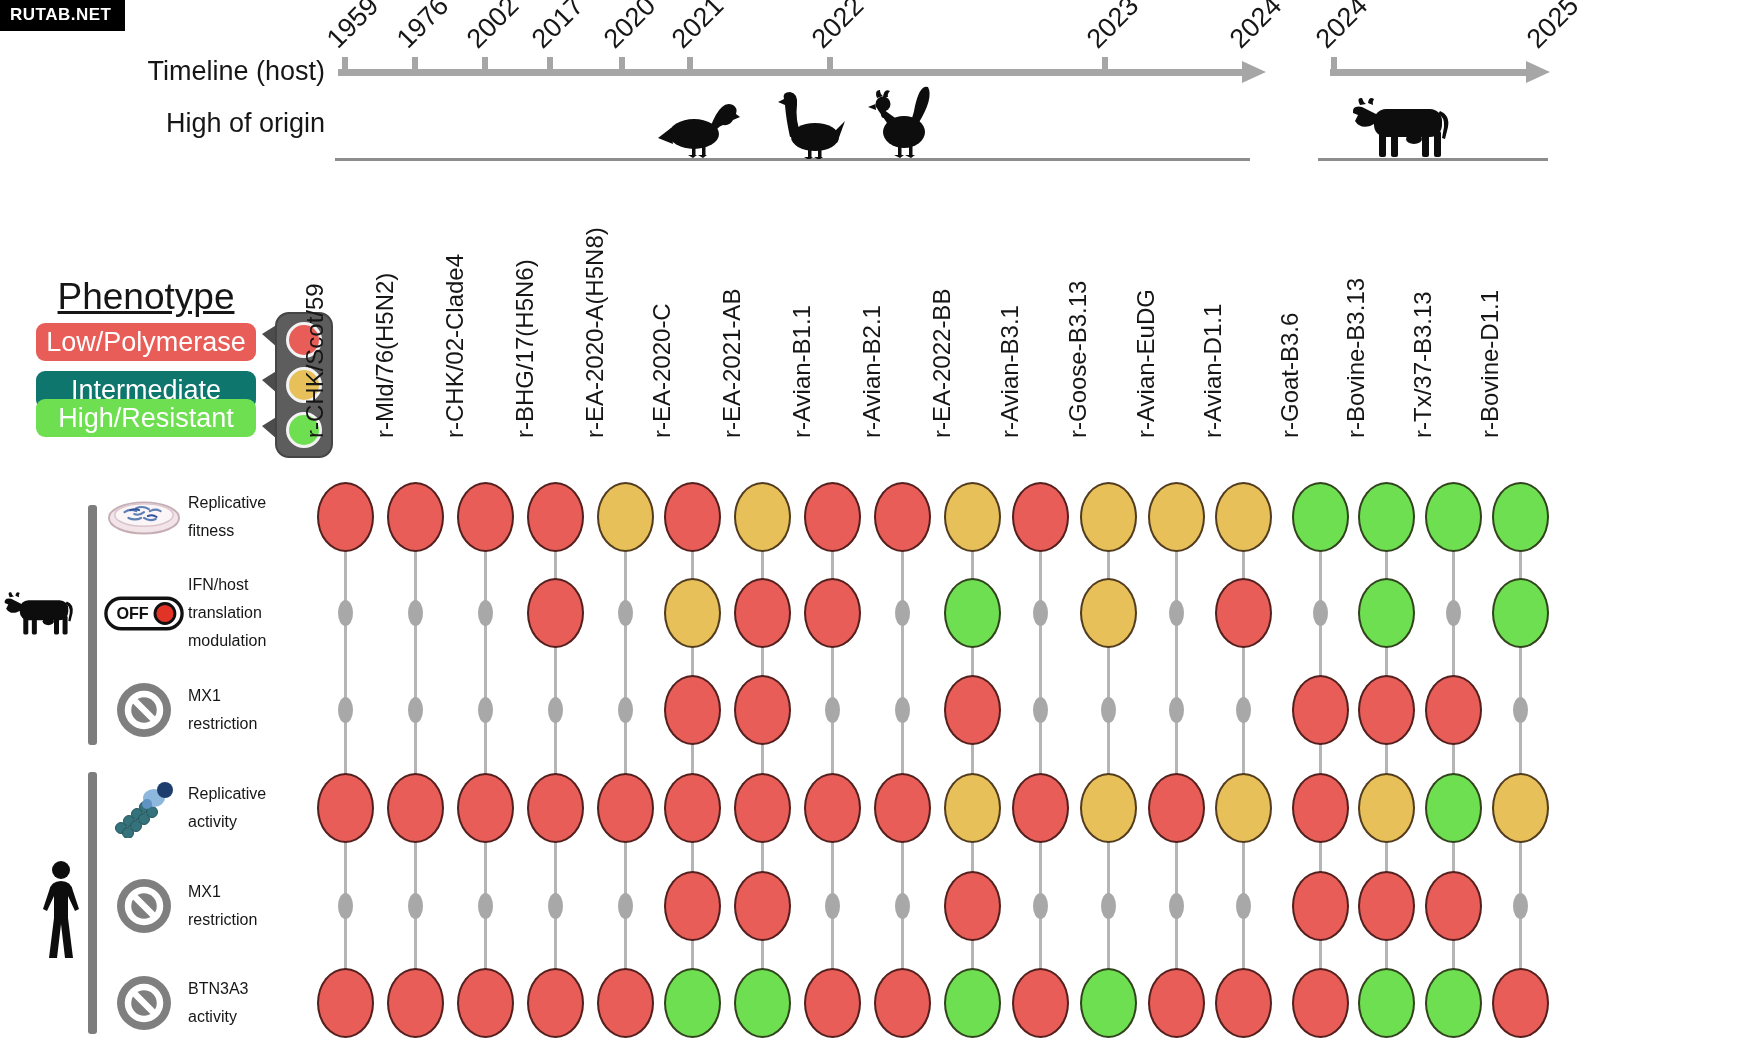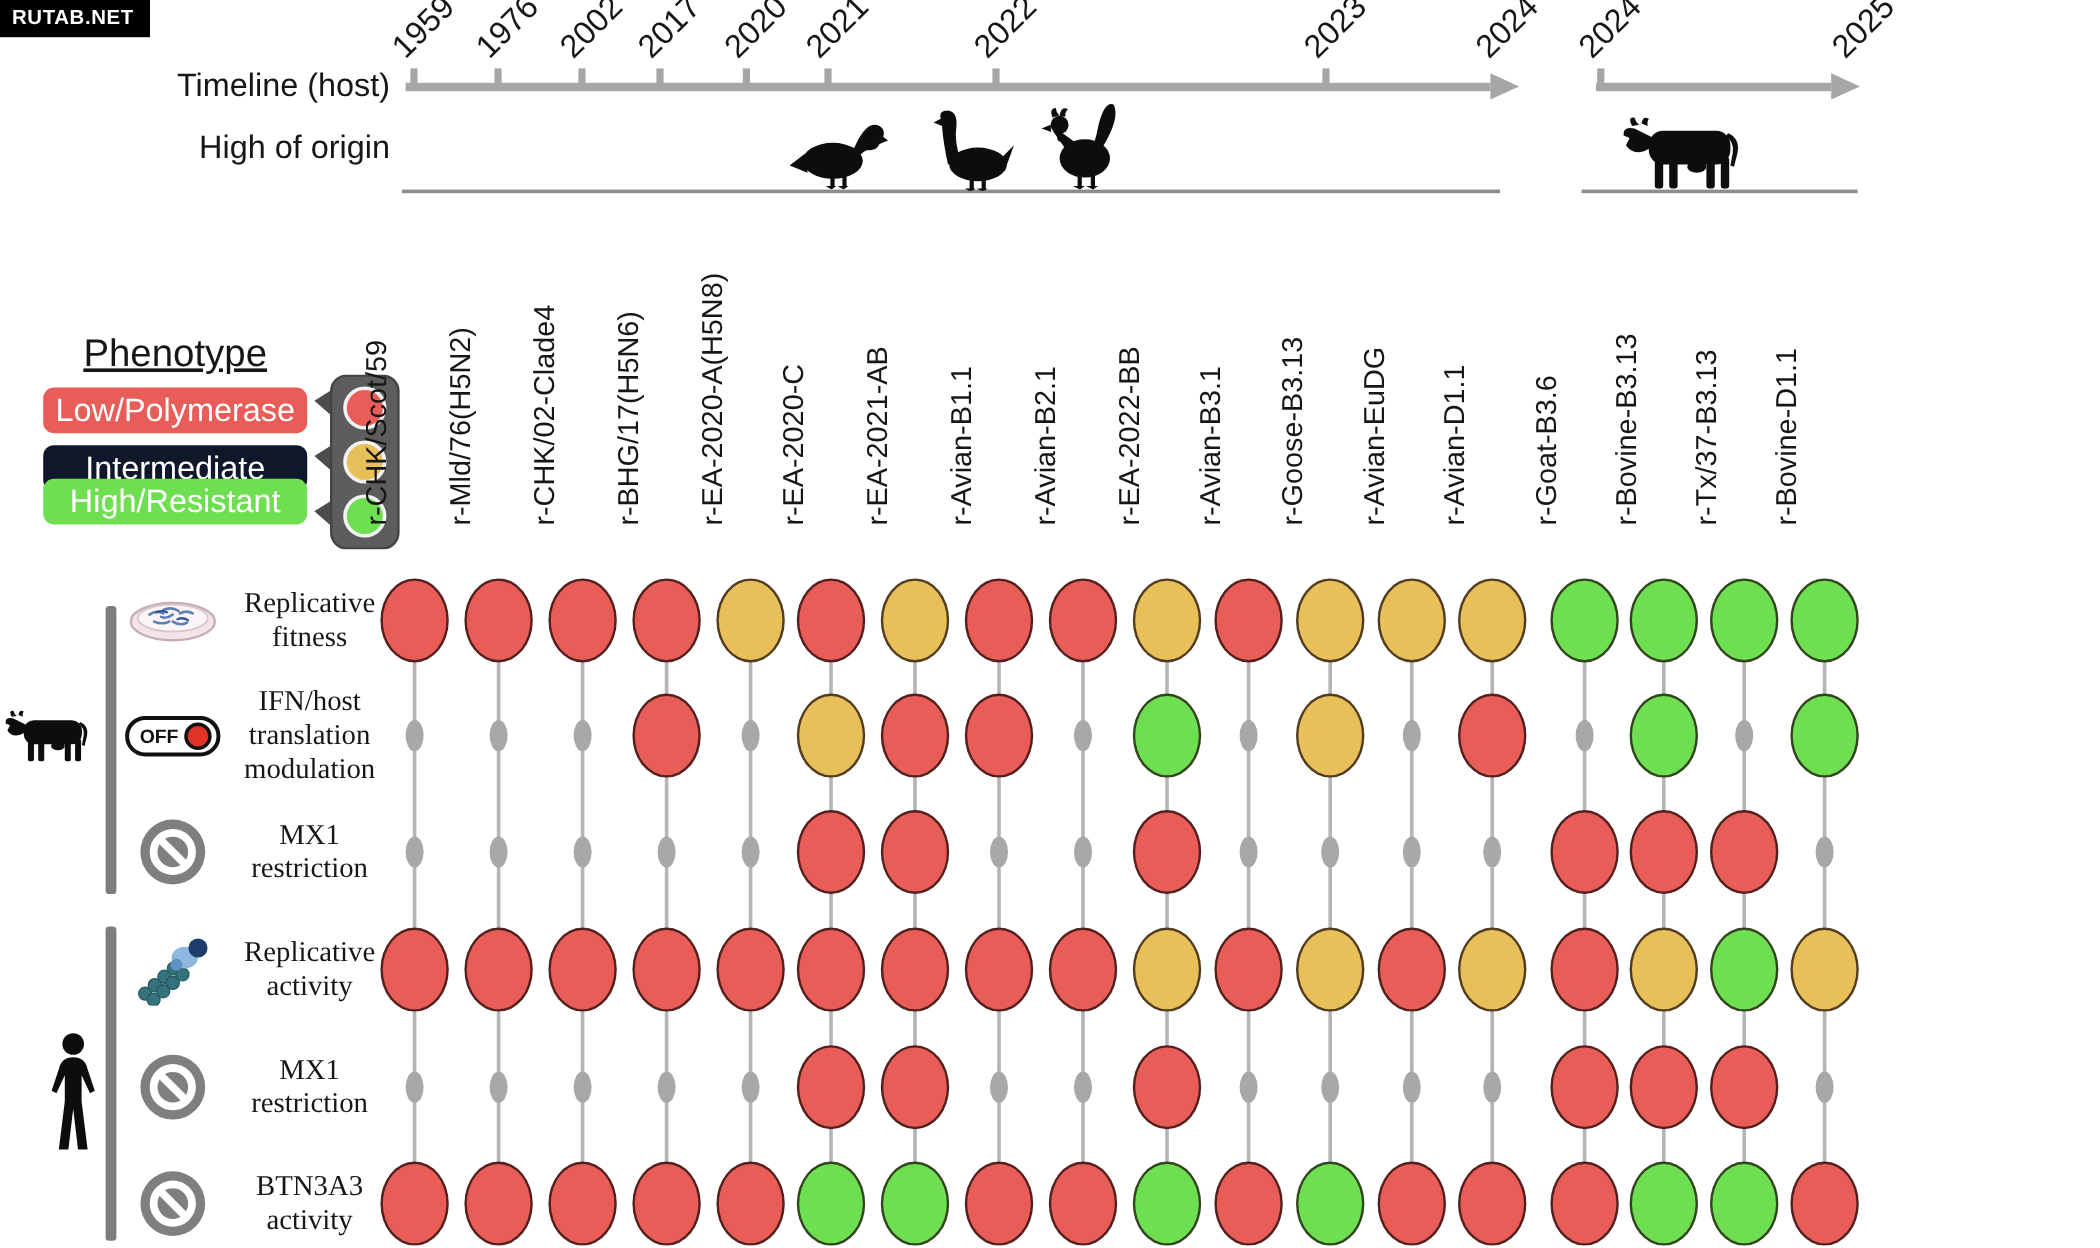--- a/index.html
+++ b/index.html
@@ -12,34 +12,34 @@
   #host-label{top:108px;}
   .tl-bar{position:absolute;top:69px;height:7px;background:#a6a6a6;}
   .tl-head{position:absolute;top:61px;width:0;height:0;border-left:24px solid #a6a6a6;
            border-top:11.5px solid transparent;border-bottom:11.5px solid transparent;}
   .tl-tick{position:absolute;top:57px;width:6px;height:14px;background:#a6a6a6;}
   .year-label{position:absolute;top:24px;height:30px;line-height:30px;font-size:27px;white-space:nowrap;
               transform:rotate(-45deg);transform-origin:0 100%;}
   .host-line{position:absolute;top:158px;height:3px;background:#8d8d8d;}
   .host-icon{position:absolute;}
   .legend-title{position:absolute;left:46px;top:276px;width:200px;text-align:center;
-                font-size:32px;text-decoration:underline;}
+                font-size:37px;text-decoration:underline;}
   .legend-pill{position:absolute;left:36px;width:220px;height:38px;border-radius:9px;color:#fff;
                font-size:27px;display:flex;align-items:center;justify-content:center;}
   .traffic-light{position:absolute;left:260px;top:312px;}
   .col-header{position:absolute;height:30px;line-height:30px;font-size:24px;white-space:nowrap;
               transform:rotate(-90deg);transform-origin:0 100%;z-index:4;}
   .col-line{position:absolute;width:3px;background:#b5b5b5;z-index:1;}
   .cell{position:absolute;width:57px;height:70px;border-radius:50%;
         border:2px solid rgba(25,8,8,.72);box-sizing:border-box;z-index:3;}
   .dot{position:absolute;width:15px;height:26px;border-radius:50%;background:#a8a8a8;z-index:2;}
   .row-entry{position:absolute;left:100px;width:228px;display:flex;align-items:center;
              transform:translateY(-50%);z-index:4;}
   .row-icon{flex:0 0 88px;display:flex;justify-content:center;align-items:center;}
-  .row-text{flex:1;text-align:center;font-size:24px;line-height:28px;white-space:pre-line;font-family:Liberation Serif, serif;}
+  .row-text{flex:1;font-size:16px;line-height:28px;white-space:pre-line;}
   .group-bar{position:absolute;left:88px;width:9px;background:#7d7d7d;border-radius:3px;}
 </style>
 </head>
 <body>
 
 <div class="canvas">
 
   <div class="watermark">RUTAB.NET</div>
 
   <div class="tl-text" id="timeline-label">Timeline (host)</div>
@@ -128,21 +128,21 @@
       <path d="M8,10 Q4,2 10,3 Q11,7 14,9 Z"></path>
           <path d="M16,8 Q17,1 22,4 Q20,7 21,10 Z"></path>
       <path d="M88,16 Q98,20 96,32 L93,44 L90,43 L92,32 Q93,22 86,19 Z"></path>
       <ellipse cx="62" cy="44" rx="8" ry="5"></ellipse>
     </g>
       </svg>
   </div>
 
   <div class="legend-title">Phenotype</div>
   <div class="legend-pill" style="top: 323px; background: rgb(232, 93, 88);">Low/Polymerase</div>
-  <div class="legend-pill" style="top: 371px; background: #0f172a;">Intermediate</div>
+  <div class="legend-pill" style="top: 371px; background: #0f766e;">Intermediate</div>
   <div class="legend-pill" style="top: 399px; background: rgb(111, 223, 82);">High/Resistant</div>
   <div class="traffic-light">
     <svg width="74" height="146" viewBox="0 0 74 146">
       <g fill="#4c4c4c">
         <path d="M18,12 L2,22 L18,36 Z"></path>
           <path d="M18,58 L2,68 L18,82 Z"></path>
           <path d="M18,104 L2,114 L18,128 Z"></path>
       </g>
       <rect x="16" y="1" width="56" height="144" rx="13" fill="#5d5d5d" stroke="#454545" stroke-width="2"></rect>
       <circle id="tl-red" cx="44" cy="28" r="16.5" stroke="#f3f3f3" stroke-width="3" fill="#e85d58"></circle>

